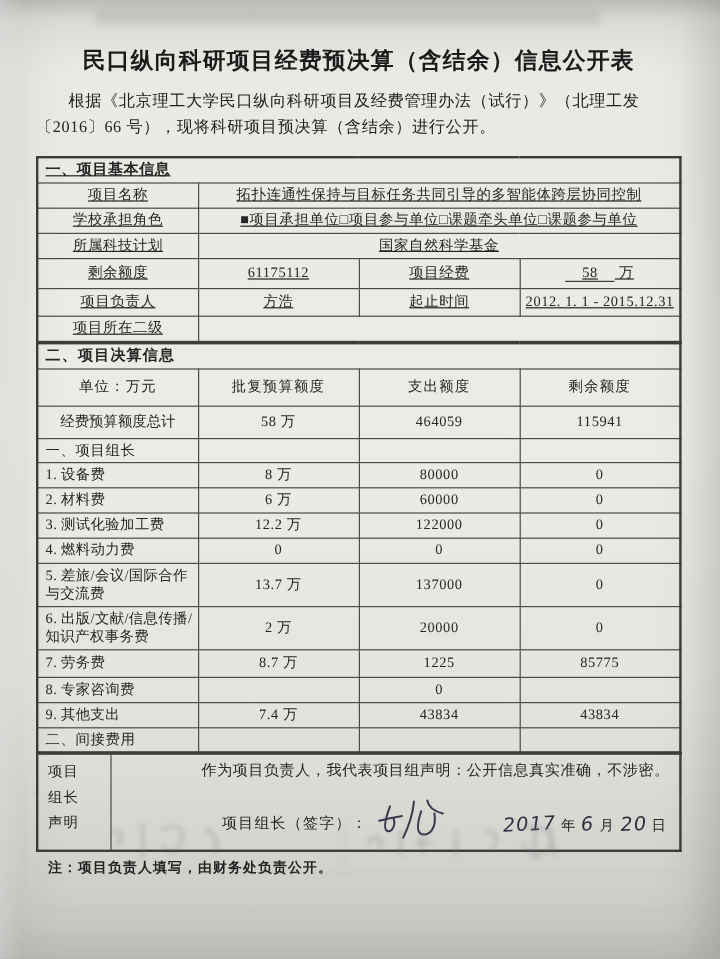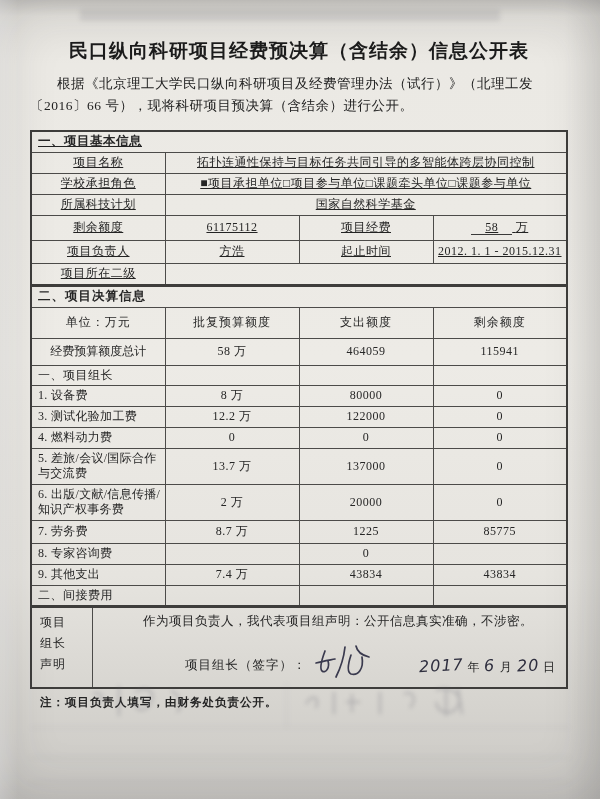--- a/index.html
+++ b/index.html
@@ -50,21 +50,21 @@
   .tB .c2{width:97px;}
   .tB .c3{width:74px;}
   .tB td{height:18px;}
   .tB .hdr td{height:28px;letter-spacing:1px;}
   .tB .total td{height:24px;}
   .tB .sub td{text-align:left;padding-left:6px;letter-spacing:.5px;height:16px;}
   .tB .item .name{text-align:left;padding-left:6px;letter-spacing:.3px;line-height:1.3;margin-left:11px;}
   .tB .tall td{height:33px;}
   .tB .r7 td{height:20px;}
   .tC .dlab{width:52px;vertical-align:top;text-align:left;padding:4px 0 0 8px;line-height:1.75;letter-spacing:1px;margin-top:48px;}
-  .tC .dtext{border-bottom:none;text-align:center;padding:5px 8px 0 25px;height:32px;vertical-align:top;letter-spacing:.5px;font-size:12.5px;}
+  .tC .dtext{border-bottom:none;text-align:right;padding:5px 8px 0 25px;height:32px;vertical-align:top;letter-spacing:.5px;font-size:12.5px;}
   .tC .dsign{border-top:none;height:40px;text-align:left;vertical-align:middle;}
   .signrow{display:flex;align-items:center;}
   .slabel{margin-left:88px;letter-spacing:1px;font-size:12.5px;}
   .sig{margin-left:4px;margin-top:-6px;}
   .ddate{margin-left:auto;margin-right:6px;display:flex;align-items:baseline;gap:4px;font-size:12px;letter-spacing:1px;}
   .hand{
     font-family:"DejaVu Sans",sans-serif;font-style:italic;font-size:16px;
     color:#2e2e3e;transform:rotate(-3deg);display:inline-block;letter-spacing:1px;
   }
   .note{margin:6px 0 0 10px;font-size:11.5px;letter-spacing:1px;color:#242424;font-weight:bold;}
@@ -142,20 +142,26 @@
       <tr class="sub">
         <td>一、项目组长</td>
         <td></td>
         <td></td>
         <td></td>
       </tr>
       <tr class="item">
         <td class="name">1. 设备费</td>
         <td class="num">8 万</td>
         <td class="num">80000</td>
+        <td class="num">0</td>
+      </tr>
+      <tr class="item">
+        <td class="name">2. 材料费</td>
+        <td class="num">6 万</td>
+        <td class="num">60000</td>
         <td class="num">0</td>
       </tr>
       <tr class="item">
         <td class="name">3. 测试化验加工费</td>
         <td class="num">12.2 万</td>
         <td class="num">122000</td>
         <td class="num">0</td>
       </tr>
       <tr class="item">
         <td class="name">4. 燃料动力费</td>

